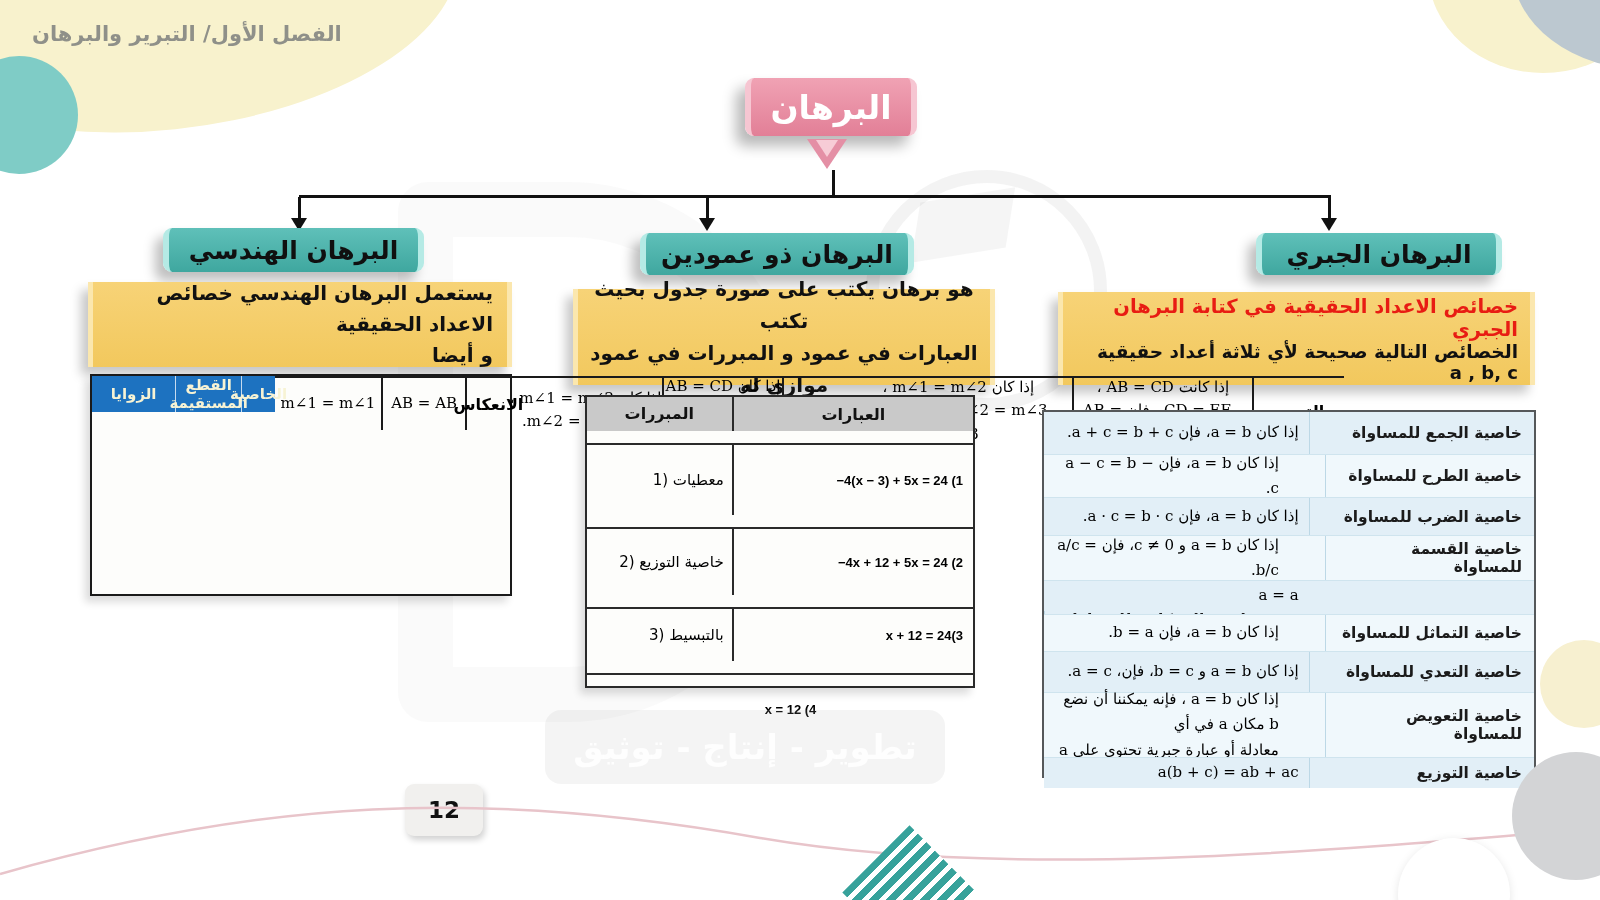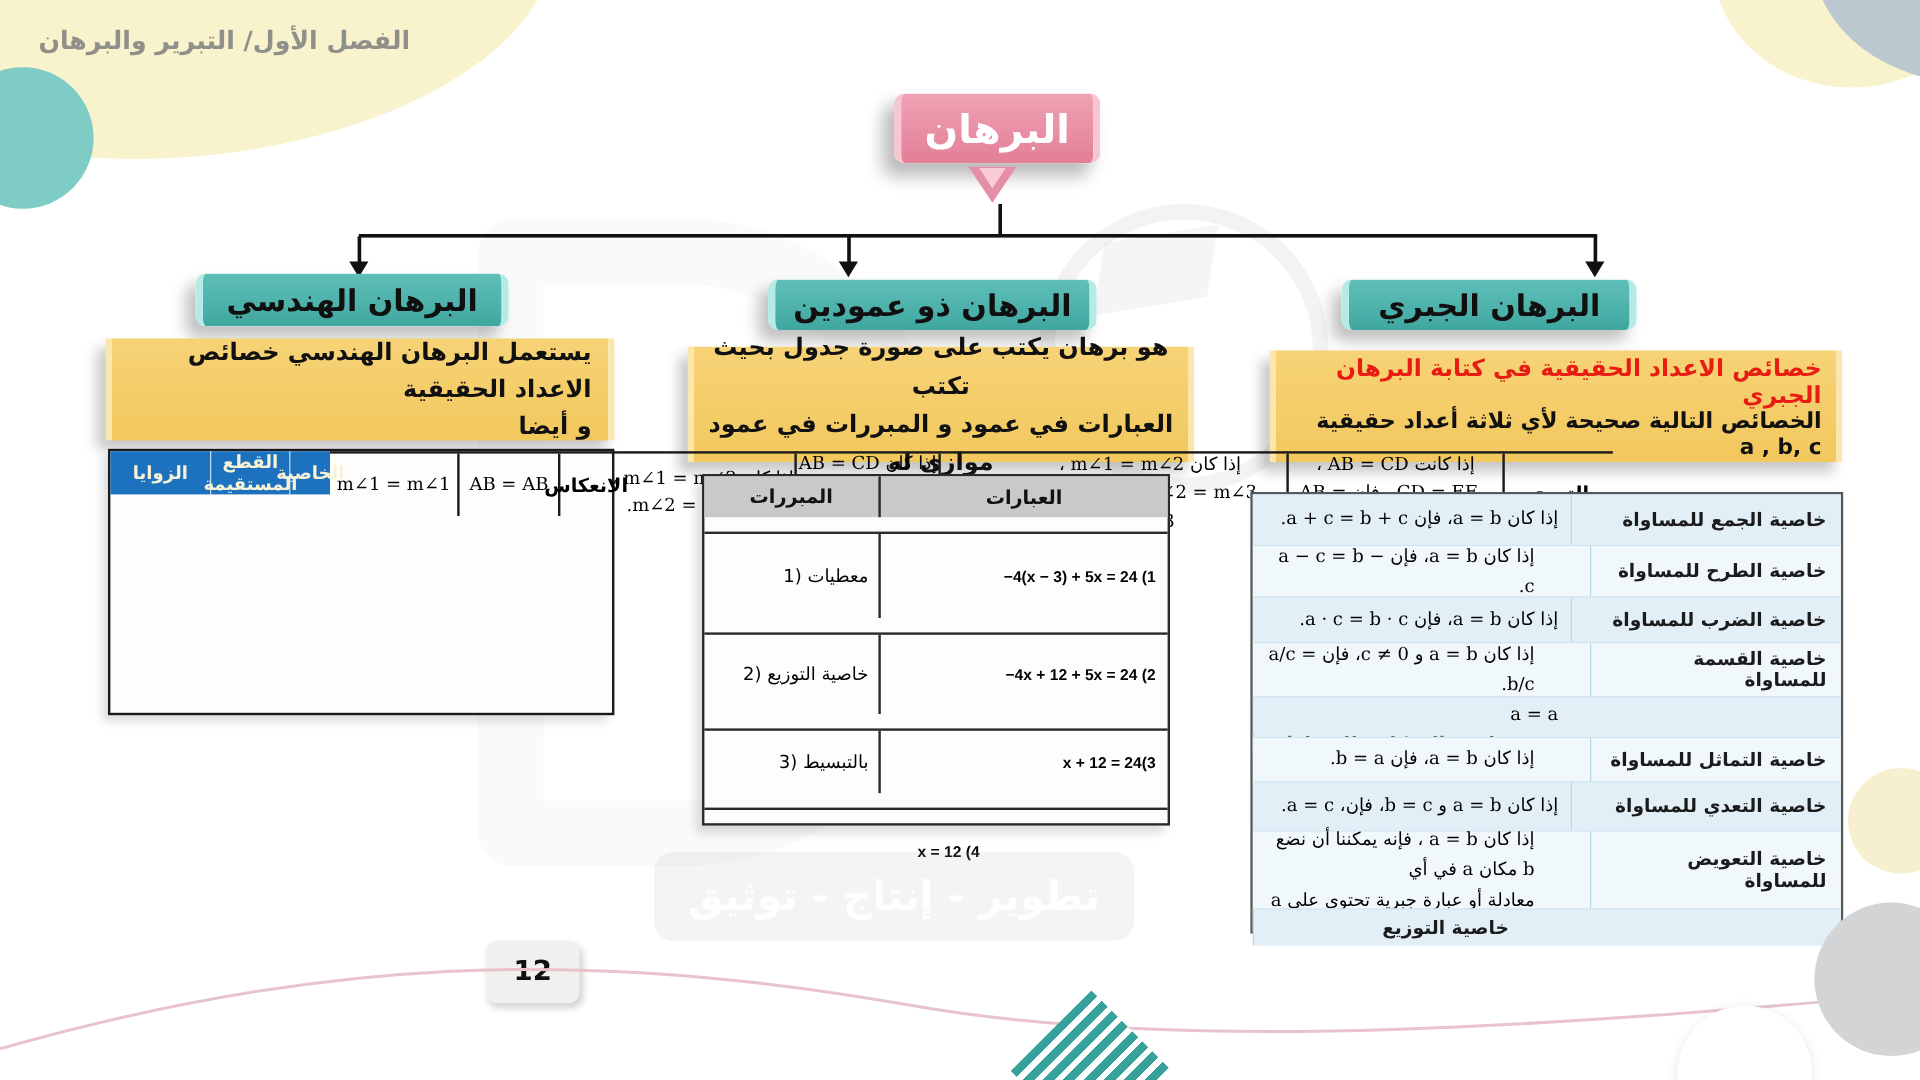--- a/index.html
+++ b/index.html
@@ -45,21 +45,21 @@
              border-top:13px solid #111;top:218px;}
   .a1{left:291px;} .a2{left:699px;} .a3{left:1321px;}
 
   
   .teal{background:linear-gradient(#5fc0b9,#3fa79f);border-left:6px solid #b5eae5;border-right:6px solid #b5eae5;
         border-radius:9px;display:flex;align-items:center;justify-content:center;
         box-shadow:-8px 9px 12px rgba(0,0,0,.25);}
   .teal span{color:#101010;font-size:25px;font-weight:bold;}
   .teal-left{left:163px;top:228px;width:249px;height:44px;}
   .teal-mid{left:640px;top:233px;width:262px;height:42px;}
-  .teal-right{left:1118px;top:233px;width:234px;height:42px;}
+  .teal-right{left:1256px;top:233px;width:234px;height:42px;}
 
   
   .yellow{background:linear-gradient(#f7d377,#f2c85d);border-left:5px solid #fbe7ae;border-right:5px solid #fbe7ae;
           box-shadow:-7px 8px 10px rgba(0,0,0,.22);direction:rtl;color:#111;}
   .yellow-left{left:88px;top:282px;width:424px;height:85px;display:flex;align-items:center;
                font-size:20px;font-weight:bold;text-align:right;padding:0 14px;box-sizing:border-box;
                white-space:pre-line;line-height:1.55;}
   .yellow-mid{left:573px;top:289px;width:412px;height:96px;display:flex;align-items:center;justify-content:center;
               font-size:20px;font-weight:bold;text-align:center;white-space:pre-line;line-height:1.6;}
   .yellow-right{left:1058px;top:292px;width:477px;height:93px;display:flex;flex-direction:column;
@@ -242,20 +242,21 @@
     <div class="alg-row odd" style="height:40px;">
       <div class="cell alg-c-form">إذا كان a = b و b = c، فإن، a = c.</div>
       <div class="cell alg-c-prop">خاصية التعدي للمساواة</div>
     </div>
     <div class="alg-row even" style="height:64px;">
       <div class="cell alg-c-form">إذا كان a = b ، فإنه يمكننا أن نضع b مكان a في أي
 معادلة أو عبارة جبرية تحتوي على a</div>
       <div class="cell alg-c-prop">خاصية التعويض للمساواة</div>
     </div>
     <div class="alg-row odd" style="height:30px;">
+      <div class="cell alg-c-form">a(b + c) = ab + ac</div>
       <div class="cell alg-c-prop">خاصية التوزيع</div>
     </div>
   </div>
 
   <div class="abs watermark">تطوير - إنتاج - توثيق</div>
   <div class="abs pagenum">12</div>
 
   <svg class="abs curve" width="1600" height="900" viewBox="0 0 1600 900">
     <path d="M0,874 C 260,800 480,788 760,838 C 1000,880 1320,852 1600,828" fill="none" stroke="#e8c4ca" stroke-width="2.5"></path>
   </svg>

